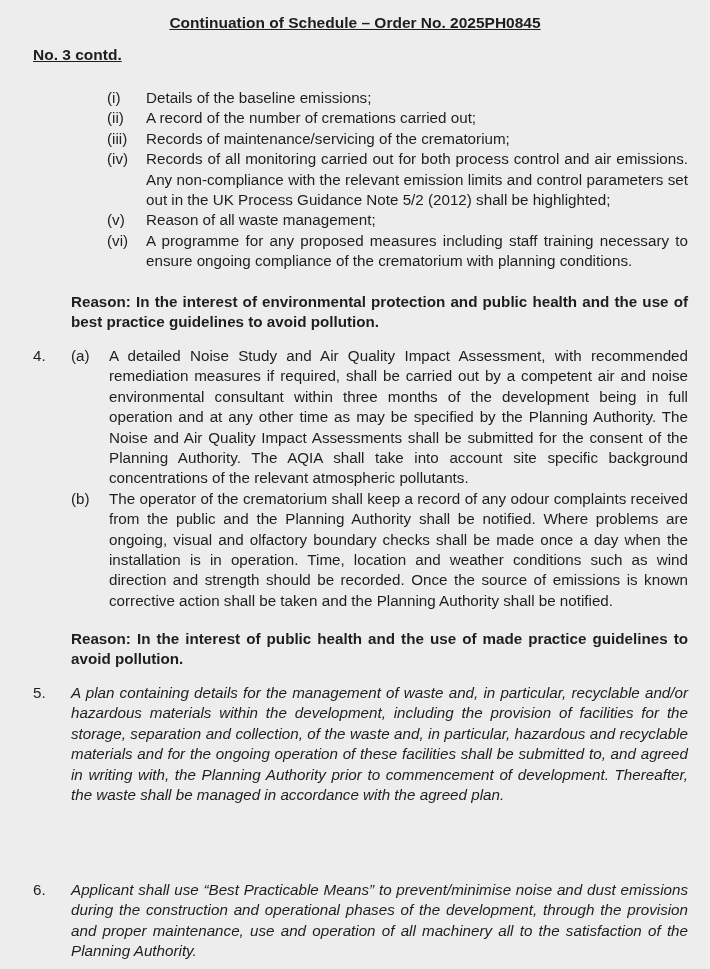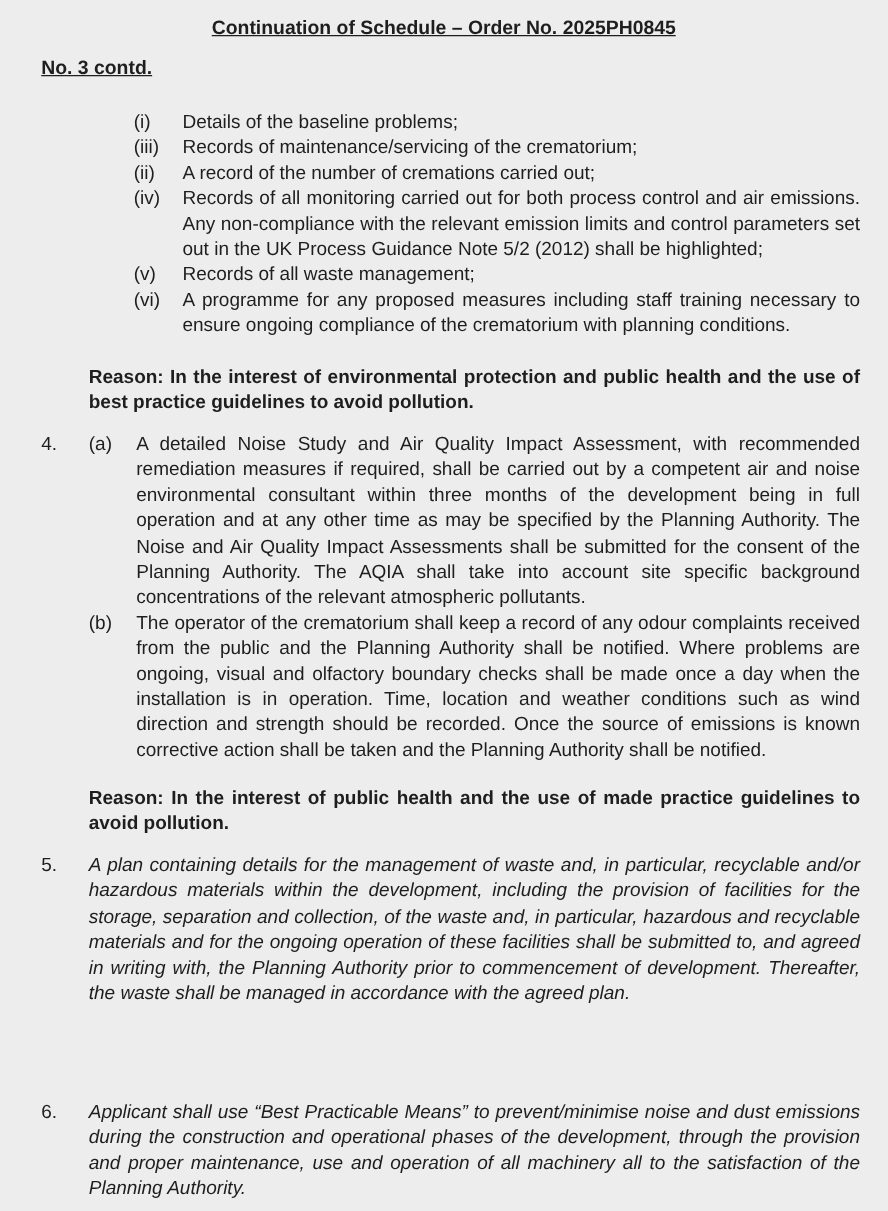--- a/index.html
+++ b/index.html
@@ -38,37 +38,37 @@
 <body>
 
 <div class="page">
 
   <div class="title">Continuation of Schedule – Order No. 2025PH0845</div>
   <div class="subhead">No. 3 contd.</div>
 
   <div class="roman-list">
     <div class="roman-item">
       <span class="roman-num">(i)</span>
-      <span class="roman-text">Details of the baseline problems;</span>
+      <span class="roman-text">Details of the baseline emissions;</span>
+    </div>
+    <div class="roman-item">
+      <span class="roman-num">(ii)</span>
+      <span class="roman-text">A record of the number of cremations carried out;</span>
     </div>
     <div class="roman-item">
       <span class="roman-num">(iii)</span>
       <span class="roman-text">Records of maintenance/servicing of the crematorium;</span>
-    </div>
-    <div class="roman-item">
-      <span class="roman-num">(ii)</span>
-      <span class="roman-text">A record of the number of cremations carried out;</span>
     </div>
     <div class="roman-item">
       <span class="roman-num">(iv)</span>
       <span class="roman-text">Records of all monitoring carried out for both process control and air emissions. Any non-compliance with the relevant emission limits and control parameters set out in the UK Process Guidance Note 5/2 (2012) shall be highlighted;</span>
     </div>
     <div class="roman-item">
       <span class="roman-num">(v)</span>
-      <span class="roman-text">Records of all waste management;</span>
+      <span class="roman-text">Reason of all waste management;</span>
     </div>
     <div class="roman-item">
       <span class="roman-num">(vi)</span>
       <span class="roman-text">A programme for any proposed measures including staff training necessary to ensure ongoing compliance of the crematorium with planning conditions.</span>
     </div>
   </div>
 
   <div class="reason" style="top:292px;">Reason: In the interest of environmental protection and public health and the use of best practice guidelines to avoid pollution.</div>
 
   <div class="cond" style="top:346px;">

